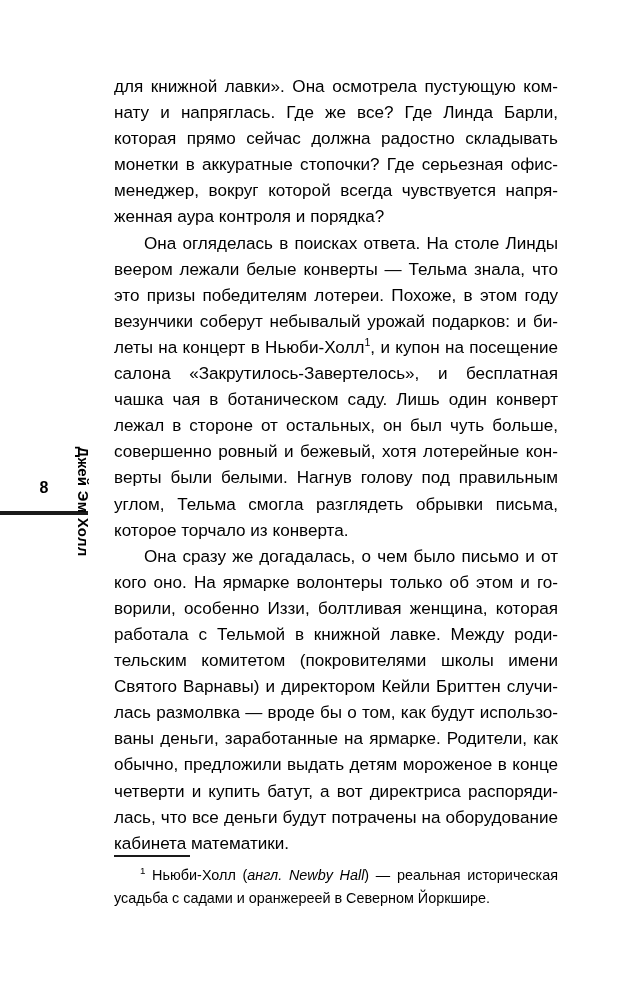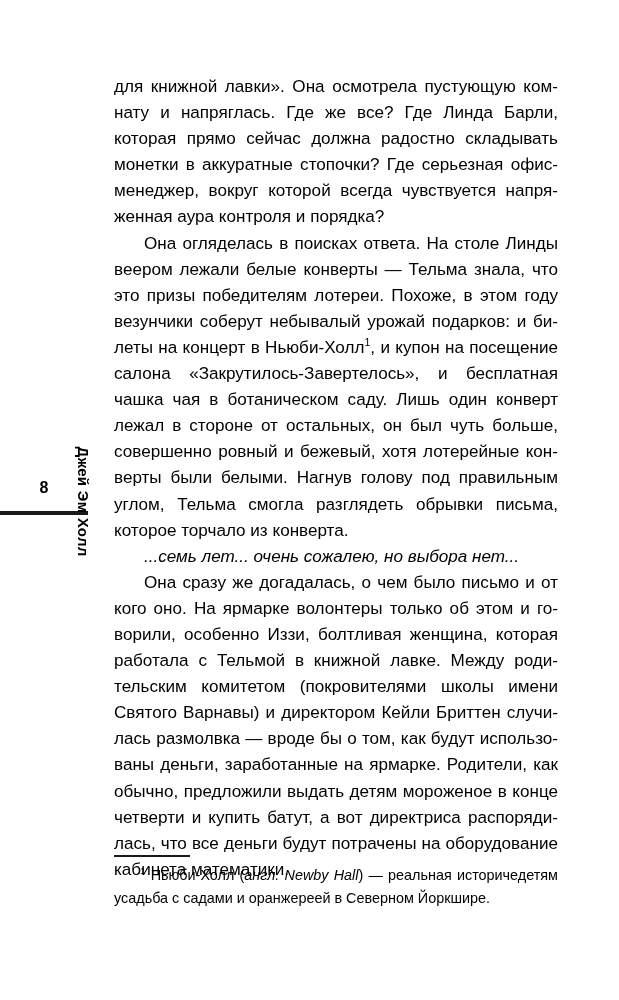--- a/index.html
+++ b/index.html
@@ -126,25 +126,24 @@
     <div class="folio-rule"></div>
     <div class="running-author">Джей Эм Холл</div>
   </div>
 
   <div class="textblock">
 
     <p class="para noindent"><span>для книжной лавки». Она осмотрела пустующую ком­нату и напряглась. Где же все? Где Линда Барли, которая прямо сейчас должна радостно складывать монетки в аккуратные стопочки? Где серьезная офис-менеджер, вокруг которой всегда чувствуется напря­женная аура контроля и порядка?</span></p>
 
     <p class="para"><span>Она огляделась в поисках ответа. На столе Линды веером лежали белые конверты — Тельма знала, что это призы победителям лотереи. Похоже, в этом году везунчики соберут небывалый урожай подарков: и би­леты на концерт в Ньюби-Холл</span><sup class="fnref">1</sup><span>, и купон на посеще­ние салона «Закрутилось-Завертелось», и бесплатная чашка чая в ботаническом саду. Лишь один конверт лежал в стороне от остальных, он был чуть больше, совершенно ровный и бежевый, хотя лотерейные кон­верты были белыми. Нагнув голову под правильным углом, Тельма смогла разглядеть обрывки письма, которое торчало из конверта.</span></p>
 
-    <p class="para italic"><span>...семь лет... очень сожалею, но выбора нет...</span></p>
 
 
     <p class="para"><span>Она сразу же догадалась, о чем было письмо и от кого оно. На ярмарке волонтеры только об этом и го­ворили, особенно Иззи, болтливая женщина, которая работала с Тельмой в книжной лавке. Между роди­тельским комитетом (покровителями школы имени Святого Варнавы) и директором Кейли Бриттен случи­лась размолвка — вроде бы о том, как будут использо­ваны деньги, заработанные на ярмарке. Родители, как обычно, предложили выдать детям мороженое в конце четверти и купить батут, а вот директриса распоряди­лась, что все деньги будут потрачены на оборудование кабинета математики.</span></p>
 
   </div>
 
   <div class="footnote">
     <div class="footnote-rule"></div>
-    <p><sup class="fnmark">1</sup><span> Ньюби-Холл (</span><em>англ. Newby Hall</em><span>) — реальная историче­детям усадьба с садами и оранжереей в Северном Йоркшире.</span></p>
+    <p><sup class="fnmark">1</sup><span> Ньюби-Холл (</span><em>англ. Newby Hall</em><span>) — реальная историче­ская усадьба с садами и оранжереей в Северном Йоркшире.</span></p>
   </div>
 
 </div>
 
 </body></html>

